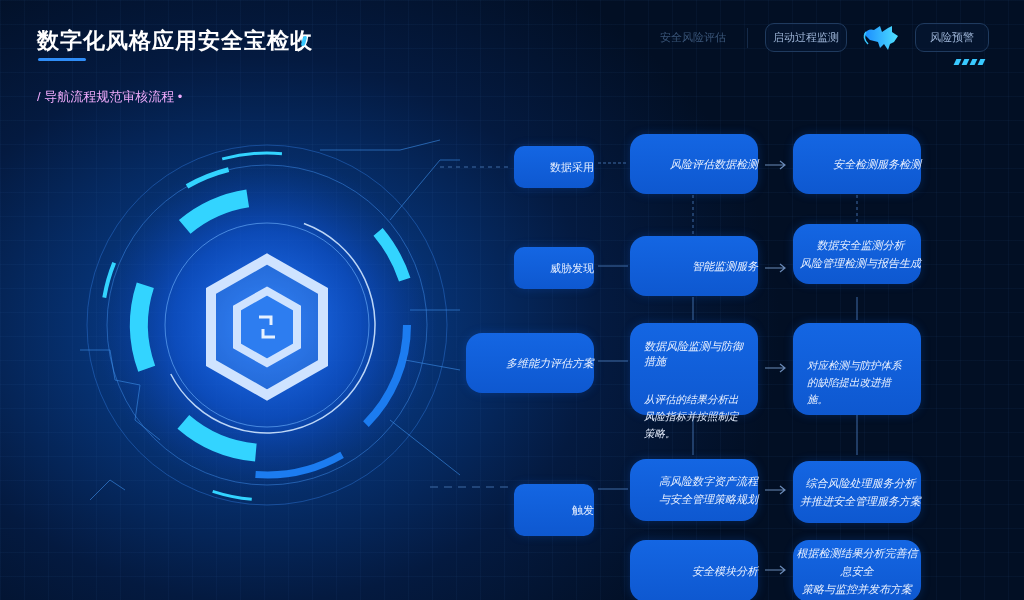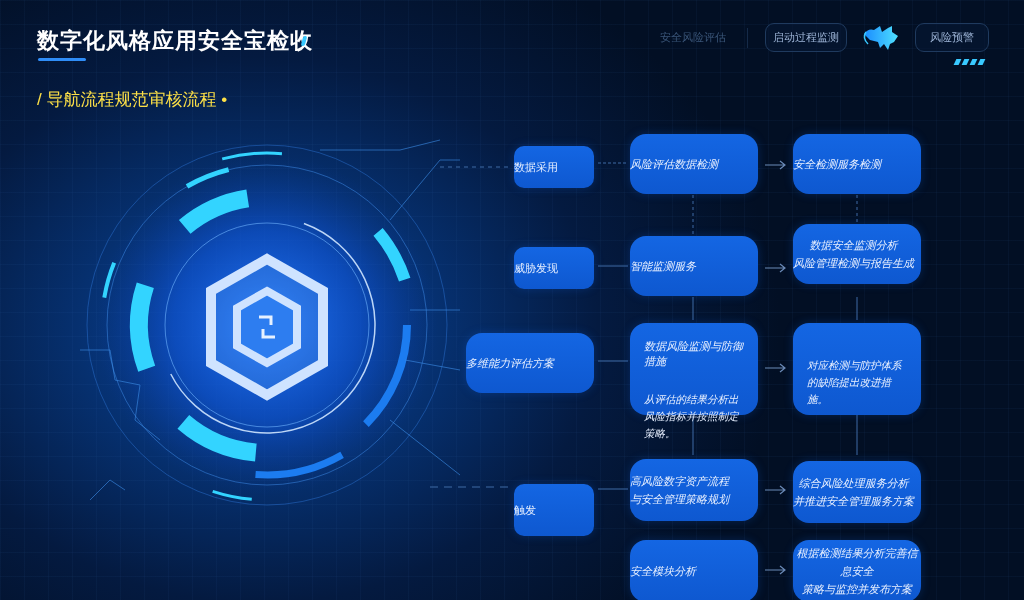--- a/index.html
+++ b/index.html
@@ -17,21 +17,21 @@
     background-size: 24px 24px;
   }
   
   .title {
     position:absolute; left:37px; top:26px; font-size:22px; font-weight:bold;
     color:#ffffff; letter-spacing:1px;
   }
   .title-tick { position:absolute; left:302px; top:36px; width:4px; height:10px; background:#39c9ff; transform:skewX(-15deg); border-radius:2px; }
   .title-underline { position:absolute; left:38px; top:58px; width:48px; height:3px; background:#2f8df7; border-radius:2px; }
   .subtitle {
-    position:absolute; left:37px; top:88px; font-size:17px; color:#fde047;
+    position:absolute; left:37px; top:88px; font-size:13px; color:#f0abfc;
   }
   .header-faded {
     position:absolute; left:660px; top:30px; font-size:11px; color:#3a5578;
   }
   .header-sep { position:absolute; left:747px; top:28px; width:1px; height:20px; background:#152a48; }
   .hdr-btn {
     position:absolute; top:23px; height:27px; border:1px solid #1f3a5e; border-radius:9px;
     background:rgba(6,24,52,0.6); color:#9db4d6; font-size:11px;
     display:flex; align-items:center; justify-content:center;
   }
@@ -39,21 +39,21 @@
   .stripes { position:absolute; left:955px; top:59px; display:flex; gap:3px; }
   .stripes span { width:5px; height:6px; background:#39c9ff; transform:skewX(-25deg); display:block; }
 
   
   .graphic { position:absolute; left:60px; top:120px; width:400px; height:440px; }
 
   
   .node {
     position:absolute; background:linear-gradient(180deg,#1466e3 0%, #0e58d0 100%);
     border-radius:10px; color:#e8f0ff; font-size:11px;
-    display:flex; align-items:center; justify-content:flex-start; text-align:center;
+    display:flex; align-items:center; justify-content:flex-end; text-align:center;
     box-shadow: 0 0 10px rgba(20,100,230,0.25);
   }
   .node.big { border-radius:16px;font-style:italic; }
   .node .two { line-height:18px; }
   .node.detail { flex-direction:column; align-items:flex-start; justify-content:flex-start; padding:12px 14px; box-sizing:border-box; text-align:left; }
   .node.detail .head { font-size:11px; margin-top:4px; }
   .node.detail .rule { width:100%; height:1px; background:rgba(140,190,255,0.35); margin:12px 0 10px; }
   .node.detail .body { font-size:10.5px; line-height:17px; }
   .lines { position:absolute; inset:0; pointer-events:none; }
 </style>

